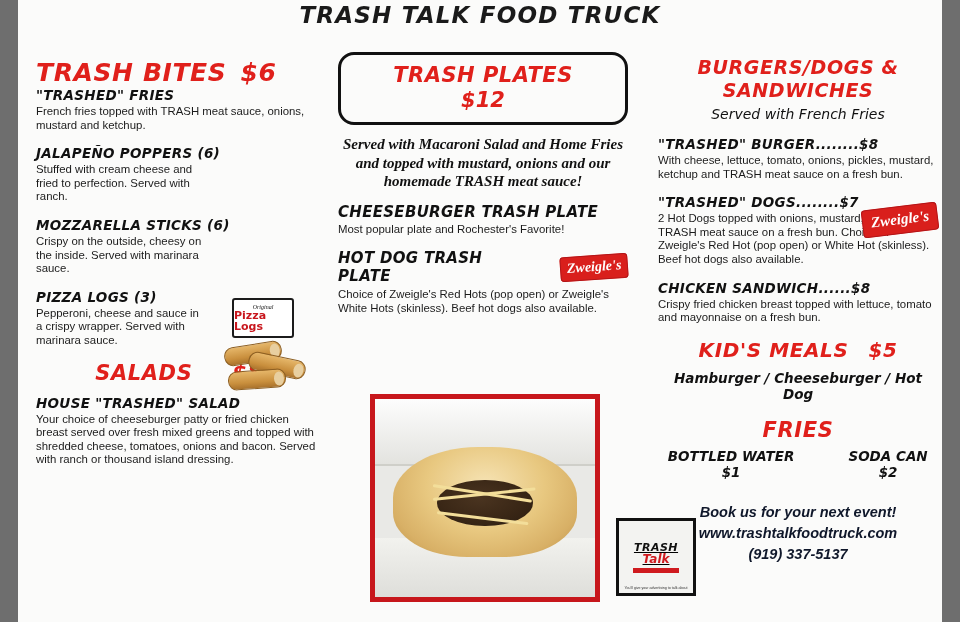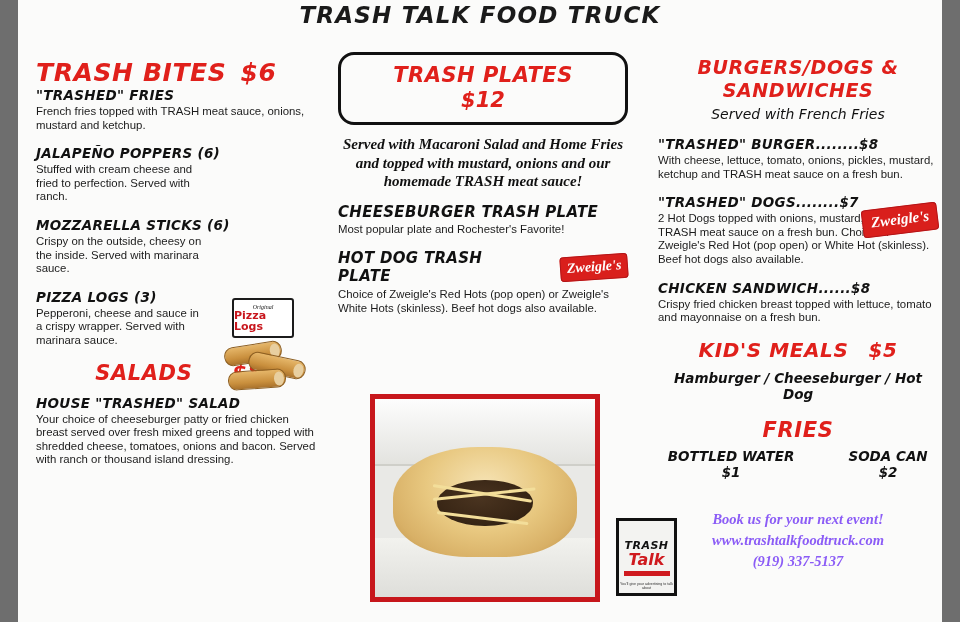--- a/index.html
+++ b/index.html
@@ -105,24 +105,24 @@
   }
   #drinks-head { text-align:center; font-size:21px; margin-bottom:6px; }
   #drinks-line {
     text-align:center;
     font-family:"DejaVu Sans", sans-serif;
     font-weight:bold; font-style:italic;
     font-size:13.5px; color:#111;
     display:flex; justify-content:center; gap:34px;
   }
   #booking {
-    text-align:center; margin-top:29px;
-    font-family:Liberation Serif, serif;
-    font-weight:bold; font-style:italic;
-    color:#8b5cf6; font-size:14.5px; line-height:21px;
+    text-align:center; margin-top:22px;
+    font-family:Liberation Sans, sans-serif;
+    font-weight:bold; font-style:italic;
+    color:#0f172a; font-size:14.5px; line-height:21px;
   }
 
   
   .zw {
     display:inline-block;
     background:#d91f1c;
     color:#fff;
     font-family:"Liberation Serif", serif;
     font-style:italic; font-weight:bold;
     border-radius:4px;
@@ -195,34 +195,34 @@
     border-radius:50%;
     background:radial-gradient(ellipse at 45% 40%, #4a3420 0%, #3a2716 55%, #2a1c10 100%);
   }
   .drizzle {
     position:absolute; background:#f3de9a; border-radius:3px; height:3px;
     transform-origin:left center;
   }
 
   
   #tt-logo {
-    position:absolute; left:598px; top:518px; width:61px; height:78px;
-    background:#111; padding:3px;
+    position:absolute; left:598px; top:518px; width:80px; height:78px;
+    background:#111; padding:3px;text-decoration:underline;
   }
   #tt-inner {
     width:100%; height:100%; background:#f3f3f1; position:relative;
     display:flex; flex-direction:column; align-items:center; justify-content:center;
   }
   #tt-word1 {
     font-family:"DejaVu Sans", sans-serif; font-weight:bold; font-style:italic;
     font-size:11px; color:#111; letter-spacing:.5px;
   }
   #tt-word2 {
     font-family:"DejaVu Sans", sans-serif; font-weight:bold; font-style:italic;
-    font-size:16px; color:#cf1a1f; margin-top:-2px;
+    font-size:12px; color:#cf1a1f; margin-top:-2px;
   }
   #tt-tag {
     position:absolute; bottom:3px; left:0; width:100%;
     text-align:center; font-size:3.6px; color:#333;
   }
   #tt-bar {
     width:46px; height:5px; background:#cf1a1f; margin-top:2px;
   }
 </style>
 </head>

